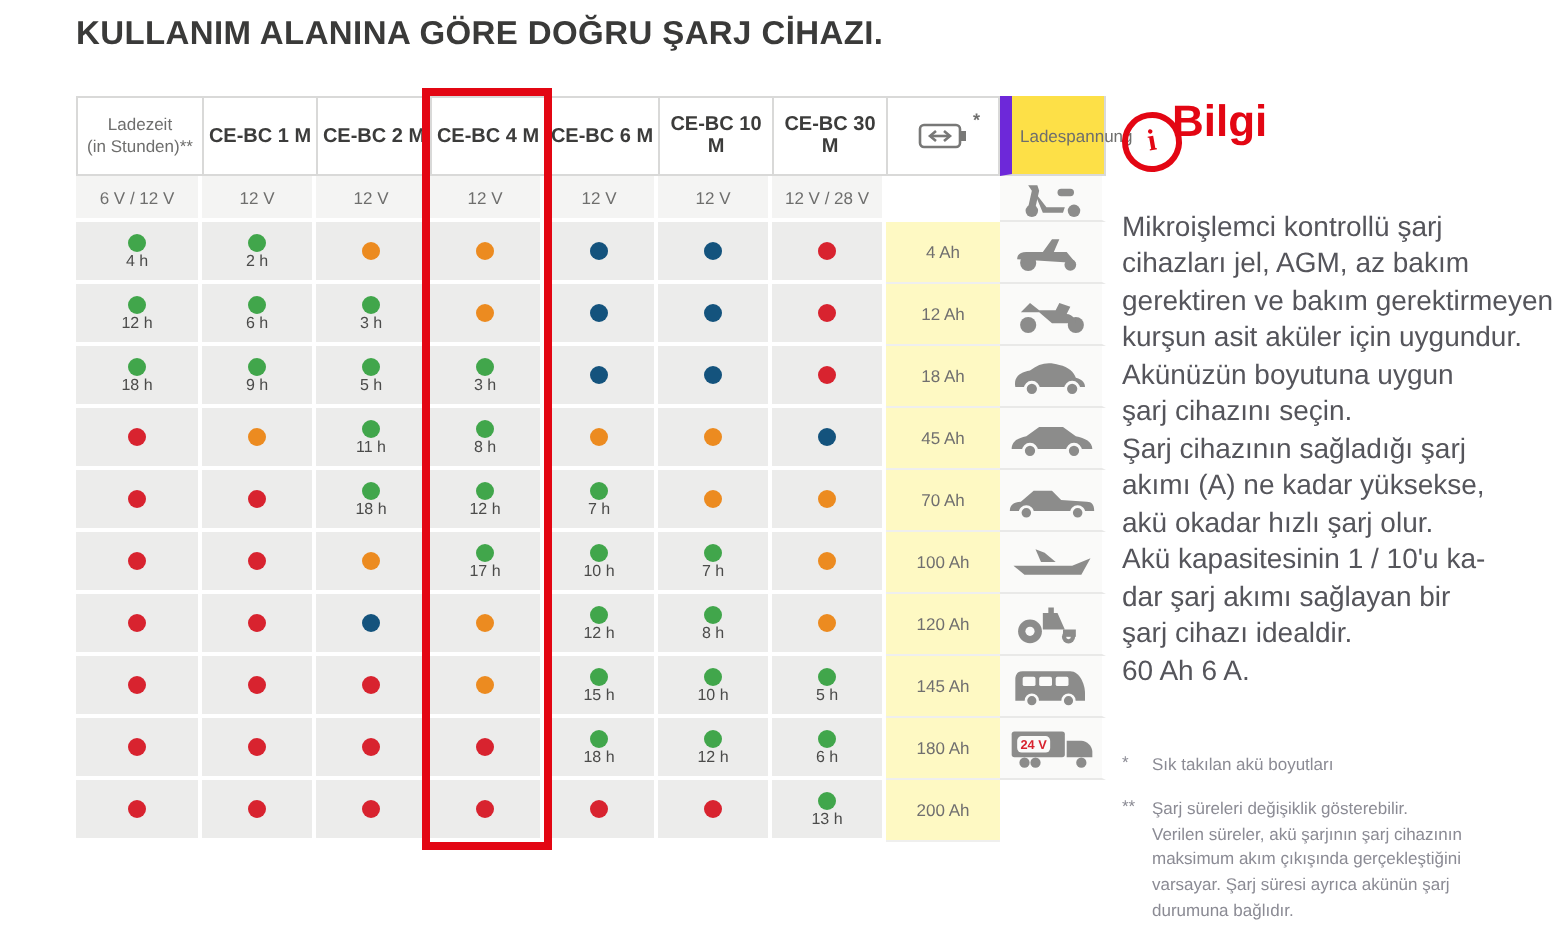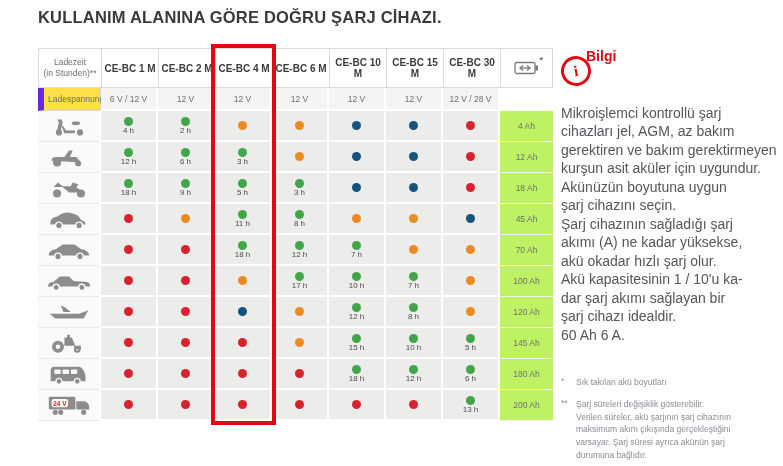--- a/index.html
+++ b/index.html
@@ -25,33 +25,33 @@
           border-bottom:1px solid #d9d9d8;font-size:8.5px;color:#6e6e6d;
           justify-content:flex-start;padding-left:4px;}
   .vcell{background:#f4f4f3;font-size:8.5px;color:#6e6e6d;
          border-right:2px solid #fff;border-bottom:2px solid #fff;}
   .vcap{background:#fff;}
   .icell{background:#fafaf9;border-bottom:1px solid #e9e9e8;border-right:2px solid #fff;}
   .dcell{background:#ececeb;border-right:2px solid #fff;border-bottom:2px solid #fff;
          flex-direction:column;gap:1px;}
   .dot{width:9px;height:9px;border-radius:50%;display:block;}
   .hrs{font-size:8px;color:#4b4b4a;line-height:1;}
-  .ccell{background:#bef264;border-bottom:1px solid #efefee;font-size:8.5px;color:#706f6f;}
+  .ccell{background:#fef9c3;border-bottom:1px solid #efefee;font-size:8.5px;color:#706f6f;}
   .hl{position:absolute;left:173px;top:-4px;width:65px;height:381px;
       border:4px solid #e30613;box-sizing:border-box;z-index:5;pointer-events:none;}
   .legend{display:flex;justify-content:center;gap:38px;margin-top:16px;}
   .litem{display:flex;align-items:center;gap:6px;font-size:11.5px;color:#3c3c3b;}
   .ldot{width:10px;height:10px;border-radius:50%;display:block;}
   .info{width:218px;margin-left:8px;padding-top:0;}
   .info-head{display:flex;align-items:flex-start;height:44px;}
   .info-icon{width:24px;height:24px;border:3px solid #e30613;border-radius:50%;
              display:flex;align-items:center;justify-content:center;color:#e30613;
              font-weight:bold;font-size:15px;margin-top:8px;transform:rotate(-10deg);
              font-family:"Liberation Serif", serif;}
-  .info-title{font-size:14px;font-weight:bold;color:#e30613;margin-left:-5px;}
+  .info-title{font-size:22px;font-weight:bold;color:#e30613;margin-left:-5px;}
   .para{font-size:14px;line-height:1.32;color:#55555b;white-space:pre-line;margin:0;}
   .p1{margin-top:12px;}
   .p2{}
   .fns{margin-top:32px;}
   .fn{display:flex;margin-bottom:9px;}
   .fn-mark{width:15px;flex:none;font-size:8.5px;color:#8b8b94;}
   .fn-text{font-size:8.5px;line-height:1.5;color:#8b8b94;white-space:pre-line;}
 </style>
 </head>
 <body>
@@ -63,21 +63,20 @@
     <div class="left">
       <div class="grid" id="grid">
         <div class="hl"></div>
       <div class="cell hcell corner">Ladezeit
 (in Stunden)**</div>
           <div class="cell hcell">CE-BC 1 M</div>
           <div class="cell hcell">CE-BC 2 M</div>
           <div class="cell hcell">CE-BC 4 M</div>
           <div class="cell hcell">CE-BC 6 M</div>
           <div class="cell hcell">CE-BC 10 M</div>
-          <div class="cell hcell">CE-BC 15 M</div>
           <div class="cell hcell">CE-BC 30 M</div>
           <div class="cell hcell last bat">
             <svg viewBox="0 0 26 18" width="26" height="18">
               <g fill="none" stroke="#787877" stroke-width="1.3">
                 <rect x="1" y="3.5" width="20" height="11" rx="2"></rect>
                 <path d="M21.5 6.5h2.5v5h-2.5z" fill="#787877" stroke="none"></path>
                 <path d="M6 9h10"></path>
                 <path d="M13 6.5L16 9l-3 2.5"></path>
                 <path d="M9 6.5L6 9l3 2.5"></path>
               </g>

